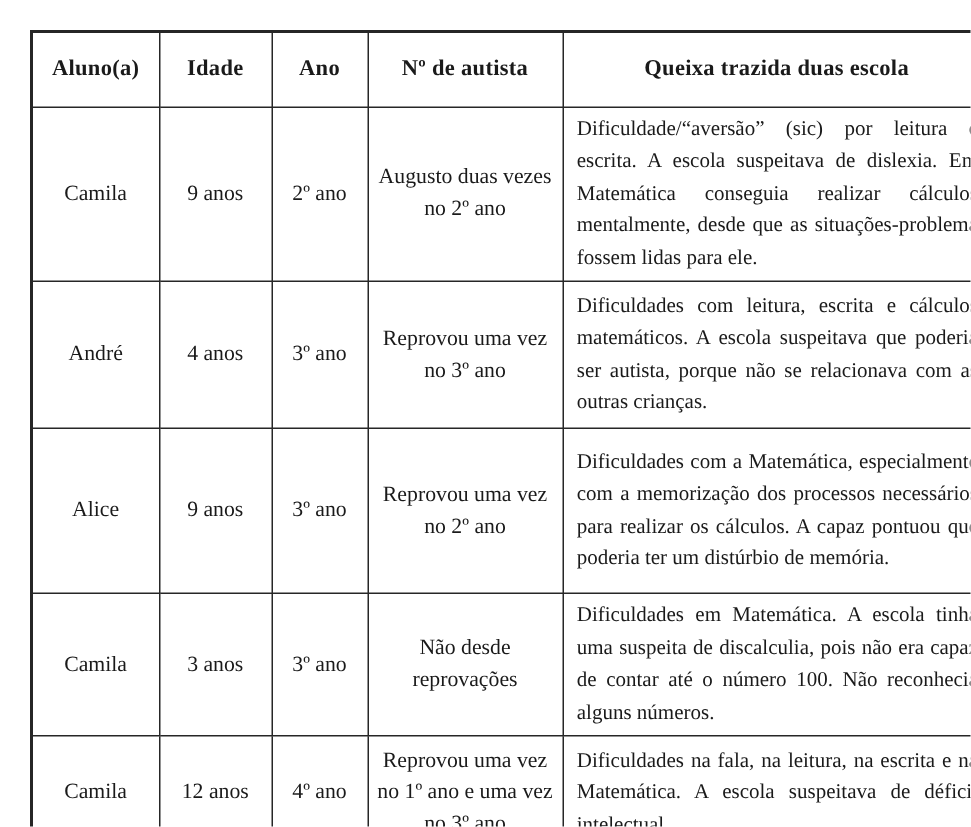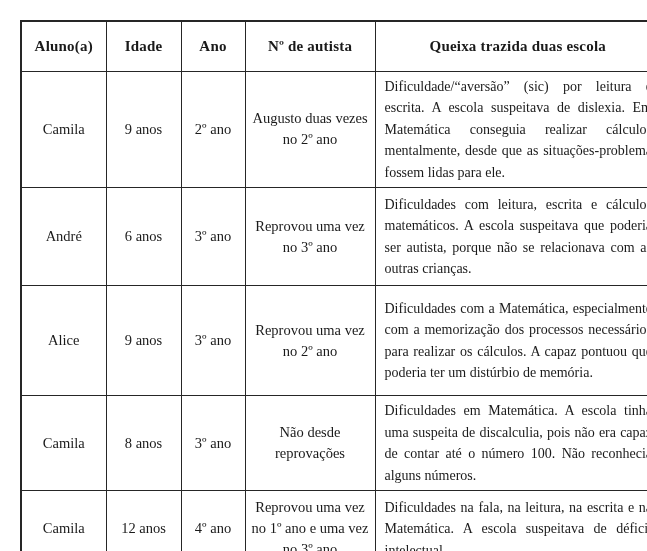--- a/index.html
+++ b/index.html
@@ -88,35 +88,35 @@
     <tbody>
       <tr class="row-0">
         <td class="center-cell">Camila</td>
         <td class="center-cell">9 anos</td>
         <td class="center-cell">2º ano</td>
         <td class="center-cell">Augusto duas vezes no 2º ano</td>
         <td class="queixa-cell">Dificuldade/“aversão” (sic) por leitura e escrita. A escola suspeitava de dislexia. Em Matemática conseguia realizar cálculos mentalmente, desde que as situações-problema fossem lidas para ele.</td>
       </tr>
       <tr class="row-1">
         <td class="center-cell">André</td>
-        <td class="center-cell">6 anos</td>
+        <td class="center-cell">4 anos</td>
         <td class="center-cell">3º ano</td>
         <td class="center-cell">Reprovou uma vez no 3º ano</td>
         <td class="queixa-cell">Dificuldades com leitura, escrita e cálculos matemáticos. A escola suspeitava que poderia ser autista, porque não se relacionava com as outras crianças.</td>
       </tr>
       <tr class="row-2">
         <td class="center-cell">Alice</td>
         <td class="center-cell">9 anos</td>
         <td class="center-cell">3º ano</td>
         <td class="center-cell">Reprovou uma vez no 2º ano</td>
         <td class="queixa-cell">Dificuldades com a Matemática, especialmente com a memorização dos processos necessários para realizar os cálculos. A capaz pontuou que poderia ter um distúrbio de memória.</td>
       </tr>
       <tr class="row-3">
         <td class="center-cell">Camila</td>
-        <td class="center-cell">8 anos</td>
+        <td class="center-cell">3 anos</td>
         <td class="center-cell">3º ano</td>
         <td class="center-cell">Não desde reprovações</td>
         <td class="queixa-cell">Dificuldades em Matemática. A escola tinha uma suspeita de discalculia, pois não era capaz de contar até o número 100. Não reconhecia alguns números.</td>
       </tr>
       <tr class="row-4">
         <td class="center-cell">Camila</td>
         <td class="center-cell">12 anos</td>
         <td class="center-cell">4º ano</td>
         <td class="center-cell">Reprovou uma vez no 1º ano e uma vez no 3º ano</td>
         <td class="queixa-cell">Dificuldades na fala, na leitura, na escrita e na Matemática. A escola suspeitava de déficit intelectual.</td>

